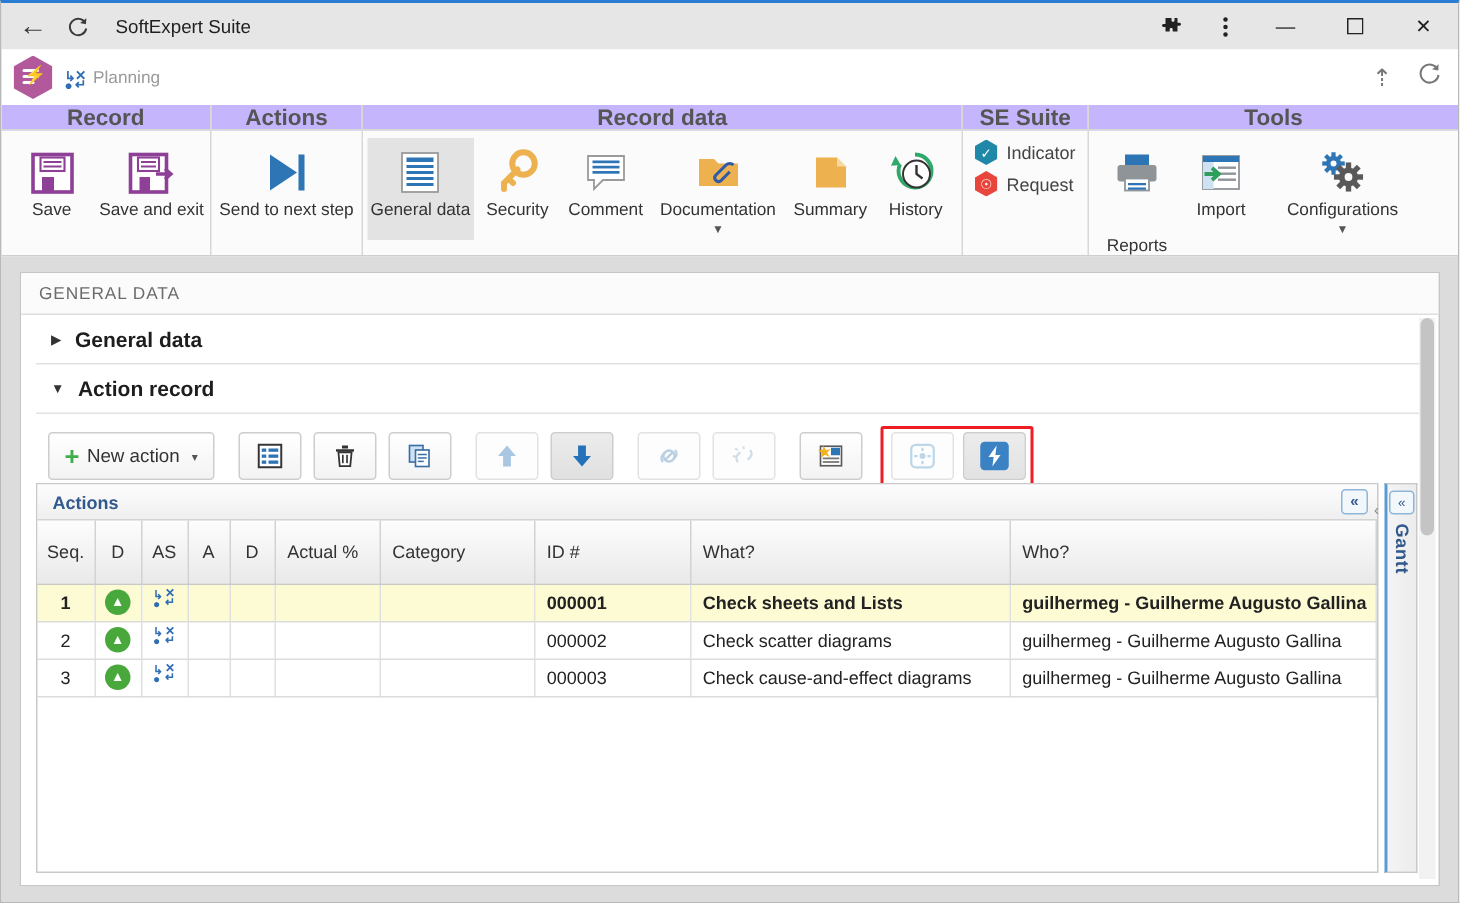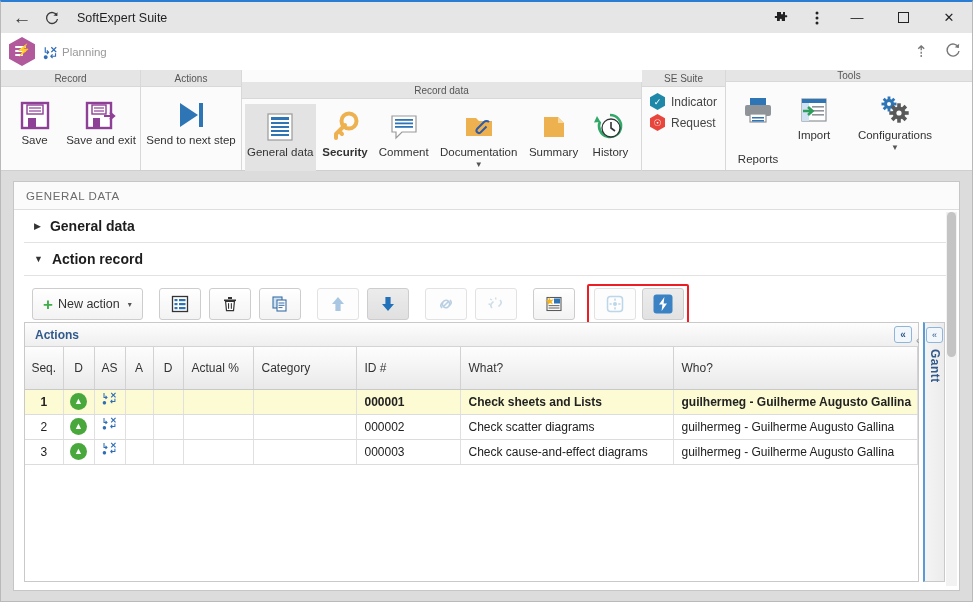--- a/index.html
+++ b/index.html
@@ -105,24 +105,25 @@
     align-items: stretch;
   }
   .rgroup {
     display: flex; flex-direction: column;
     border-right: 1px solid #d8d8d8;
     height: 100%;
   }
   .rgroup:last-child { border-right: none; }
   .rg-title {
     height: 17px;
-    background: #e5e5e5;
-    font-size: 10px; color: #555;
+    background: #c4b5fd;
+    font-size: 15px; color: #555;
     display: flex; align-items: center; justify-content: center;
     border-bottom: 1px solid #d8d8d8;
+    font-weight: bold;
   }
   .rg-body {
     flex: 1;
     display: flex; align-items: flex-start;
     padding: 5px 3px 0 3px;
   }
   .rbtn {
     width: 72px;
     min-height: 68px;
     display: flex; flex-direction: column; align-items: center;
@@ -423,37 +424,37 @@
             <svg width="34" height="30" viewBox="0 0 34 30">
               <path d="M6 3 L24 15 L6 27 Z" fill="#2e75b6"></path>
               <rect x="25" y="3" width="4" height="24" fill="#2e75b6"></rect>
             </svg>
           </div>
           <div class="lbl">Send to next step</div>
         </div>
       </div>
     </div>
 
-    <div class="rgroup" style="width:400px;margin-top:12px;">
+    <div class="rgroup" style="width:400px;">
       <div class="rg-title">Record data</div>
       <div class="rg-body">
         <div class="rbtn sel">
           <div class="ico">
             <svg width="32" height="32" viewBox="0 0 32 32">
               <rect x="4" y="3" width="24" height="26" fill="#fff" stroke="#9a9a9a" stroke-width="1.2"></rect>
               <rect x="7" y="6" width="18" height="3" fill="#2e75b6"></rect>
               <rect x="7" y="11" width="18" height="2" fill="#2e75b6"></rect>
               <rect x="7" y="15" width="18" height="2" fill="#2e75b6"></rect>
               <rect x="7" y="19" width="18" height="2" fill="#2e75b6"></rect>
               <rect x="7" y="23" width="18" height="2" fill="#2e75b6"></rect>
             </svg>
           </div>
           <div class="lbl">General data</div>
         </div>
-        <div class="rbtn" style="width:62px;font-weight:bold;">
+        <div class="rbtn" style="width:62px;">
           <div class="ico">
             <svg width="32" height="32" viewBox="0 0 32 32">
               <circle cx="20" cy="10" r="7.5" fill="none" stroke="#edb14f" stroke-width="4"></circle>
               <path d="M16 14 L7 23 M7 23 l0 4 M10 20 l3 3" stroke="#edb14f" stroke-width="4" fill="none" stroke-linecap="round"></path>
             </svg>
           </div>
           <div class="lbl">Security</div>
         </div>
         <div class="rbtn" style="width:62px;">
           <div class="ico">

